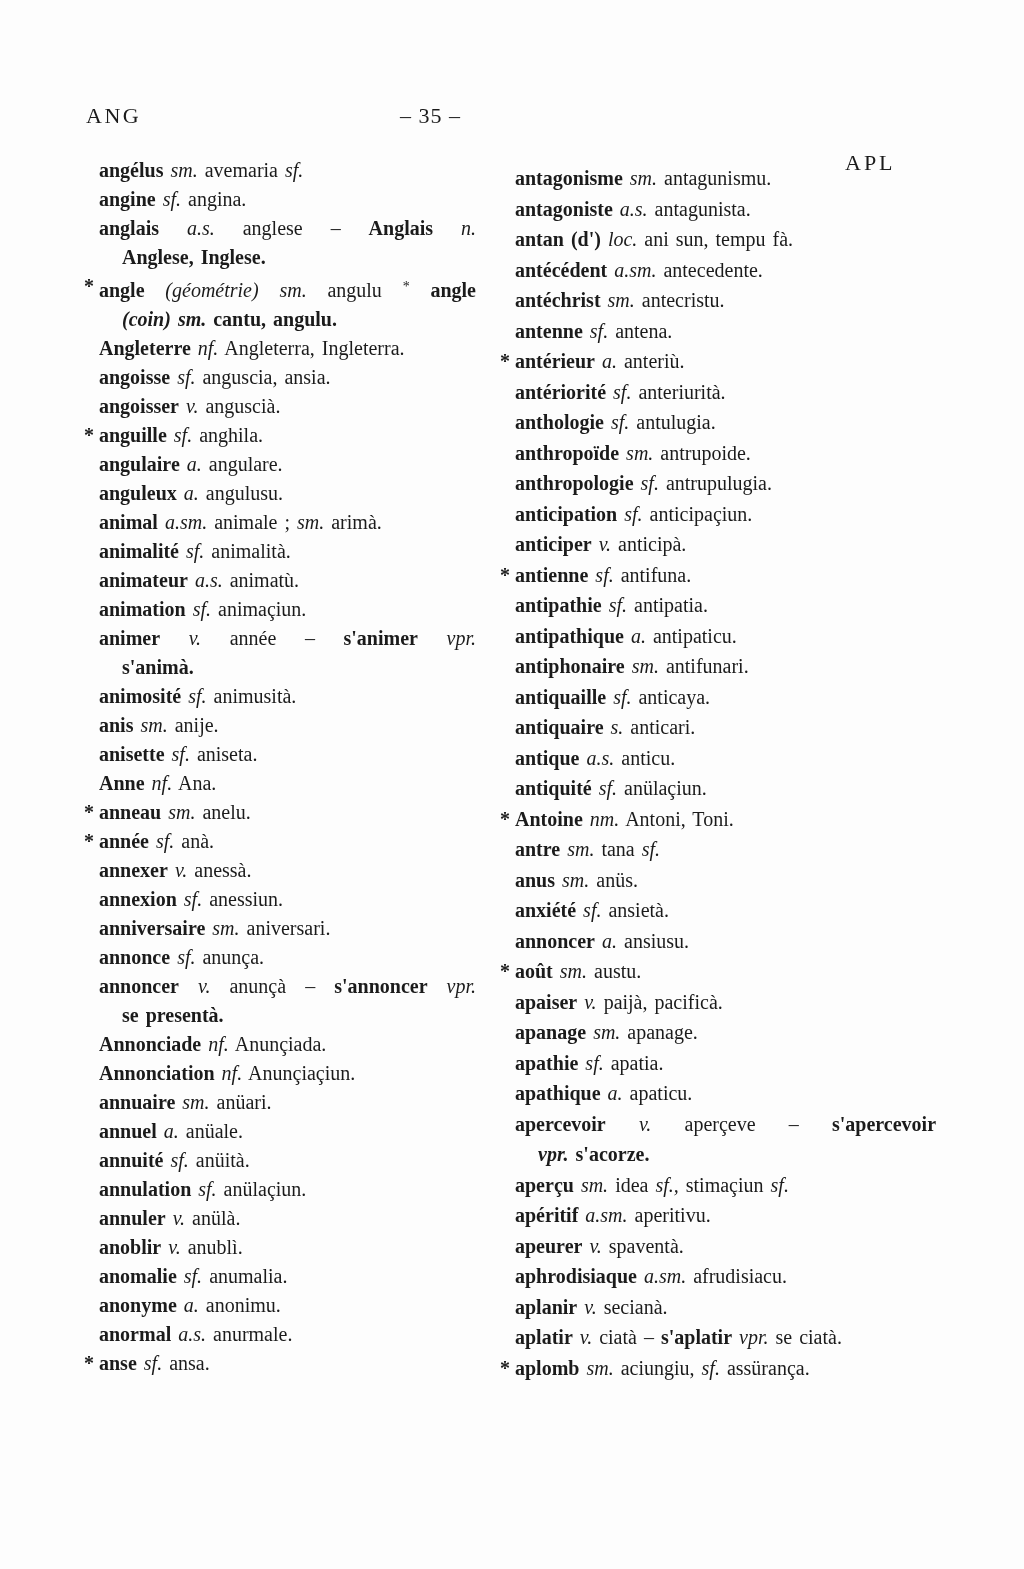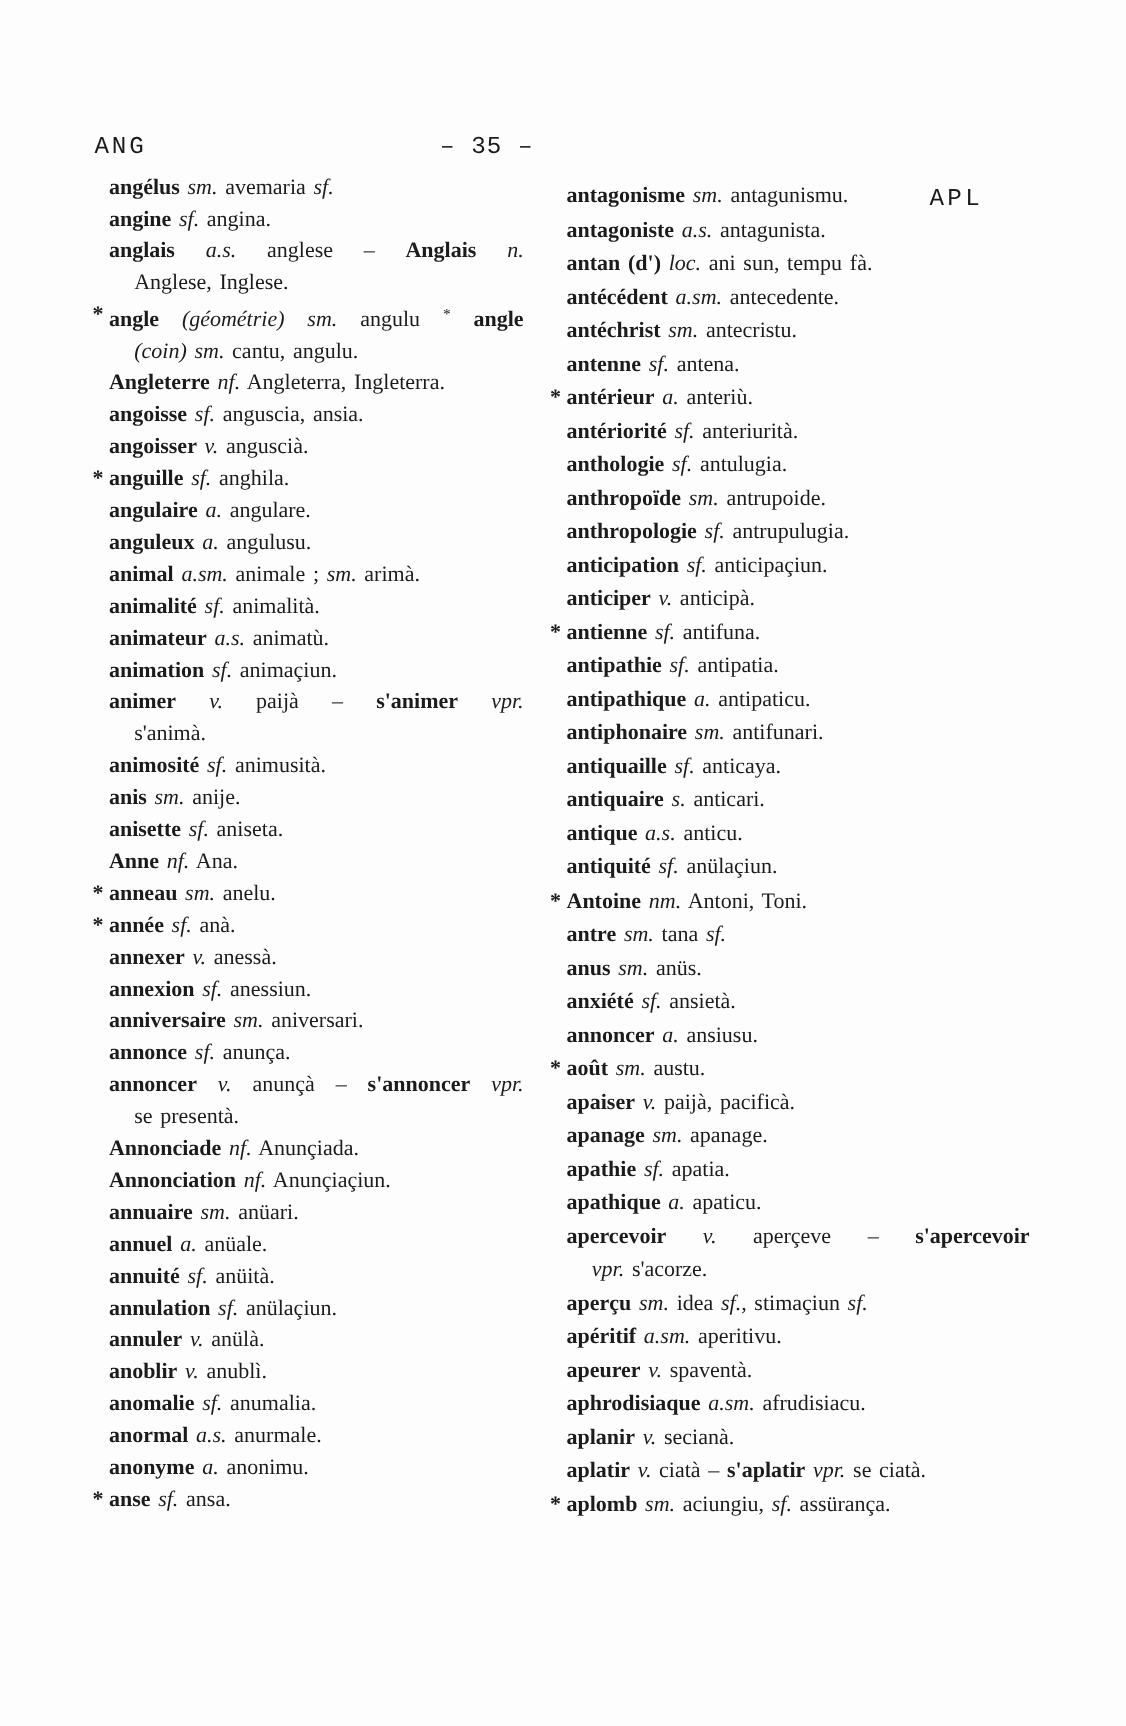--- a/index.html
+++ b/index.html
@@ -9,24 +9,23 @@
   }
   .page {
     position: relative;
     width: 1024px; height: 1569px;
     background: #fdfdfd;
     overflow: hidden;
     font-family: "Liberation Serif", "DejaVu Serif", serif;
     color: #1b1b1b;
   }
   .header {
-    position: absolute; top: 121px; left: 0;
+    position: absolute; top: 103px; left: 0;
     width: 100%; height: 28px;
     font-size: 22px;
-    font-family: Liberation Mono, monospace;
   }
   .h-left  { position: absolute; left: 86px;  letter-spacing: 2.5px; }
   .h-center{ position: absolute; left: 400px; width: 160px; letter-spacing: 1px; }
   .h-right { position: absolute; left: 845px; letter-spacing: 3px; margin-top: 47px; }
 
   .columns {
     position: absolute; top: 156px; left: 84px;
     width: 852px;
     display: flex;
     gap: 24px;
@@ -34,21 +33,21 @@
   .col { font-size: 20px; }
   .col-0 { width: 392px; line-height: 29px; }
   .col-1 { width: 436px; line-height: 30.5px; padding-top: 7px; }
 
   .entry { position: relative; padding-left: 15px; word-spacing: 2px; }
   .entry .star {
     position: absolute; left: 0; top: 0;
     font-weight: 700;
   }
   .line { min-height: 1em; }
-  .cont { padding-left: 23px; }
+  .cont { padding-left: 23px; font-weight: bold; }
   .jl   { text-align: justify; text-align-last: justify; }
 
   .b { font-weight: 700; }
   .i { font-style: italic; }
   .r { font-style: normal; }
   .s { font-size: 14px; vertical-align: 6px; }
 </style>
 </head>
 <body>
 
@@ -100,21 +99,21 @@
         <div class="entry">
           <div class="line"><span class="b">animalité</span> <span class="i">sf.</span> <span class="r">animalità.</span></div>
         </div>
         <div class="entry">
           <div class="line"><span class="b">animateur</span> <span class="i">a.s.</span> <span class="r">animatù.</span></div>
         </div>
         <div class="entry">
           <div class="line"><span class="b">animation</span> <span class="i">sf.</span> <span class="r">animaçiun.</span></div>
         </div>
         <div class="entry">
-          <div class="line jl"><span class="b">animer</span> <span class="i">v.</span> <span class="r">paijà –</span> <span class="b">s'animer</span> <span class="i">vpr.</span></div>
+          <div class="line jl"><span class="b">animer</span> <span class="i">v.</span> <span class="r">année –</span> <span class="b">s'animer</span> <span class="i">vpr.</span></div>
           <div class="line cont"><span class="r">s'animà.</span></div>
         </div>
         <div class="entry">
           <div class="line"><span class="b">animosité</span> <span class="i">sf.</span> <span class="r">animusità.</span></div>
         </div>
         <div class="entry">
           <div class="line"><span class="b">anis</span> <span class="i">sm.</span> <span class="r">anije.</span></div>
         </div>
         <div class="entry">
           <div class="line"><span class="b">anisette</span> <span class="i">sf.</span> <span class="r">aniseta.</span></div>
@@ -167,24 +166,24 @@
         <div class="entry">
           <div class="line"><span class="b">annuler</span> <span class="i">v.</span> <span class="r">anülà.</span></div>
         </div>
         <div class="entry">
           <div class="line"><span class="b">anoblir</span> <span class="i">v.</span> <span class="r">anublì.</span></div>
         </div>
         <div class="entry">
           <div class="line"><span class="b">anomalie</span> <span class="i">sf.</span> <span class="r">anumalia.</span></div>
         </div>
         <div class="entry">
+          <div class="line"><span class="b">anonyme</span> <span class="i">a.</span> <span class="r">anonimu.</span></div>
+        </div>
+        <div class="entry">
           <div class="line"><span class="b">anormal</span> <span class="i">a.s.</span> <span class="r">anurmale.</span></div>
-        </div>
-        <div class="entry">
-          <div class="line"><span class="b">anonyme</span> <span class="i">a.</span> <span class="r">anonimu.</span></div>
         </div>
         <div class="entry">
           <span class="star">*</span>
           <div class="line"><span class="b">anse</span> <span class="i">sf.</span> <span class="r">ansa.</span></div>
         </div>
       </div>
     <div class="col col-1">
         <div class="entry">
           <div class="line"><span class="b">antagonisme</span> <span class="i">sm.</span> <span class="r">antagunismu.</span></div>
         </div>

